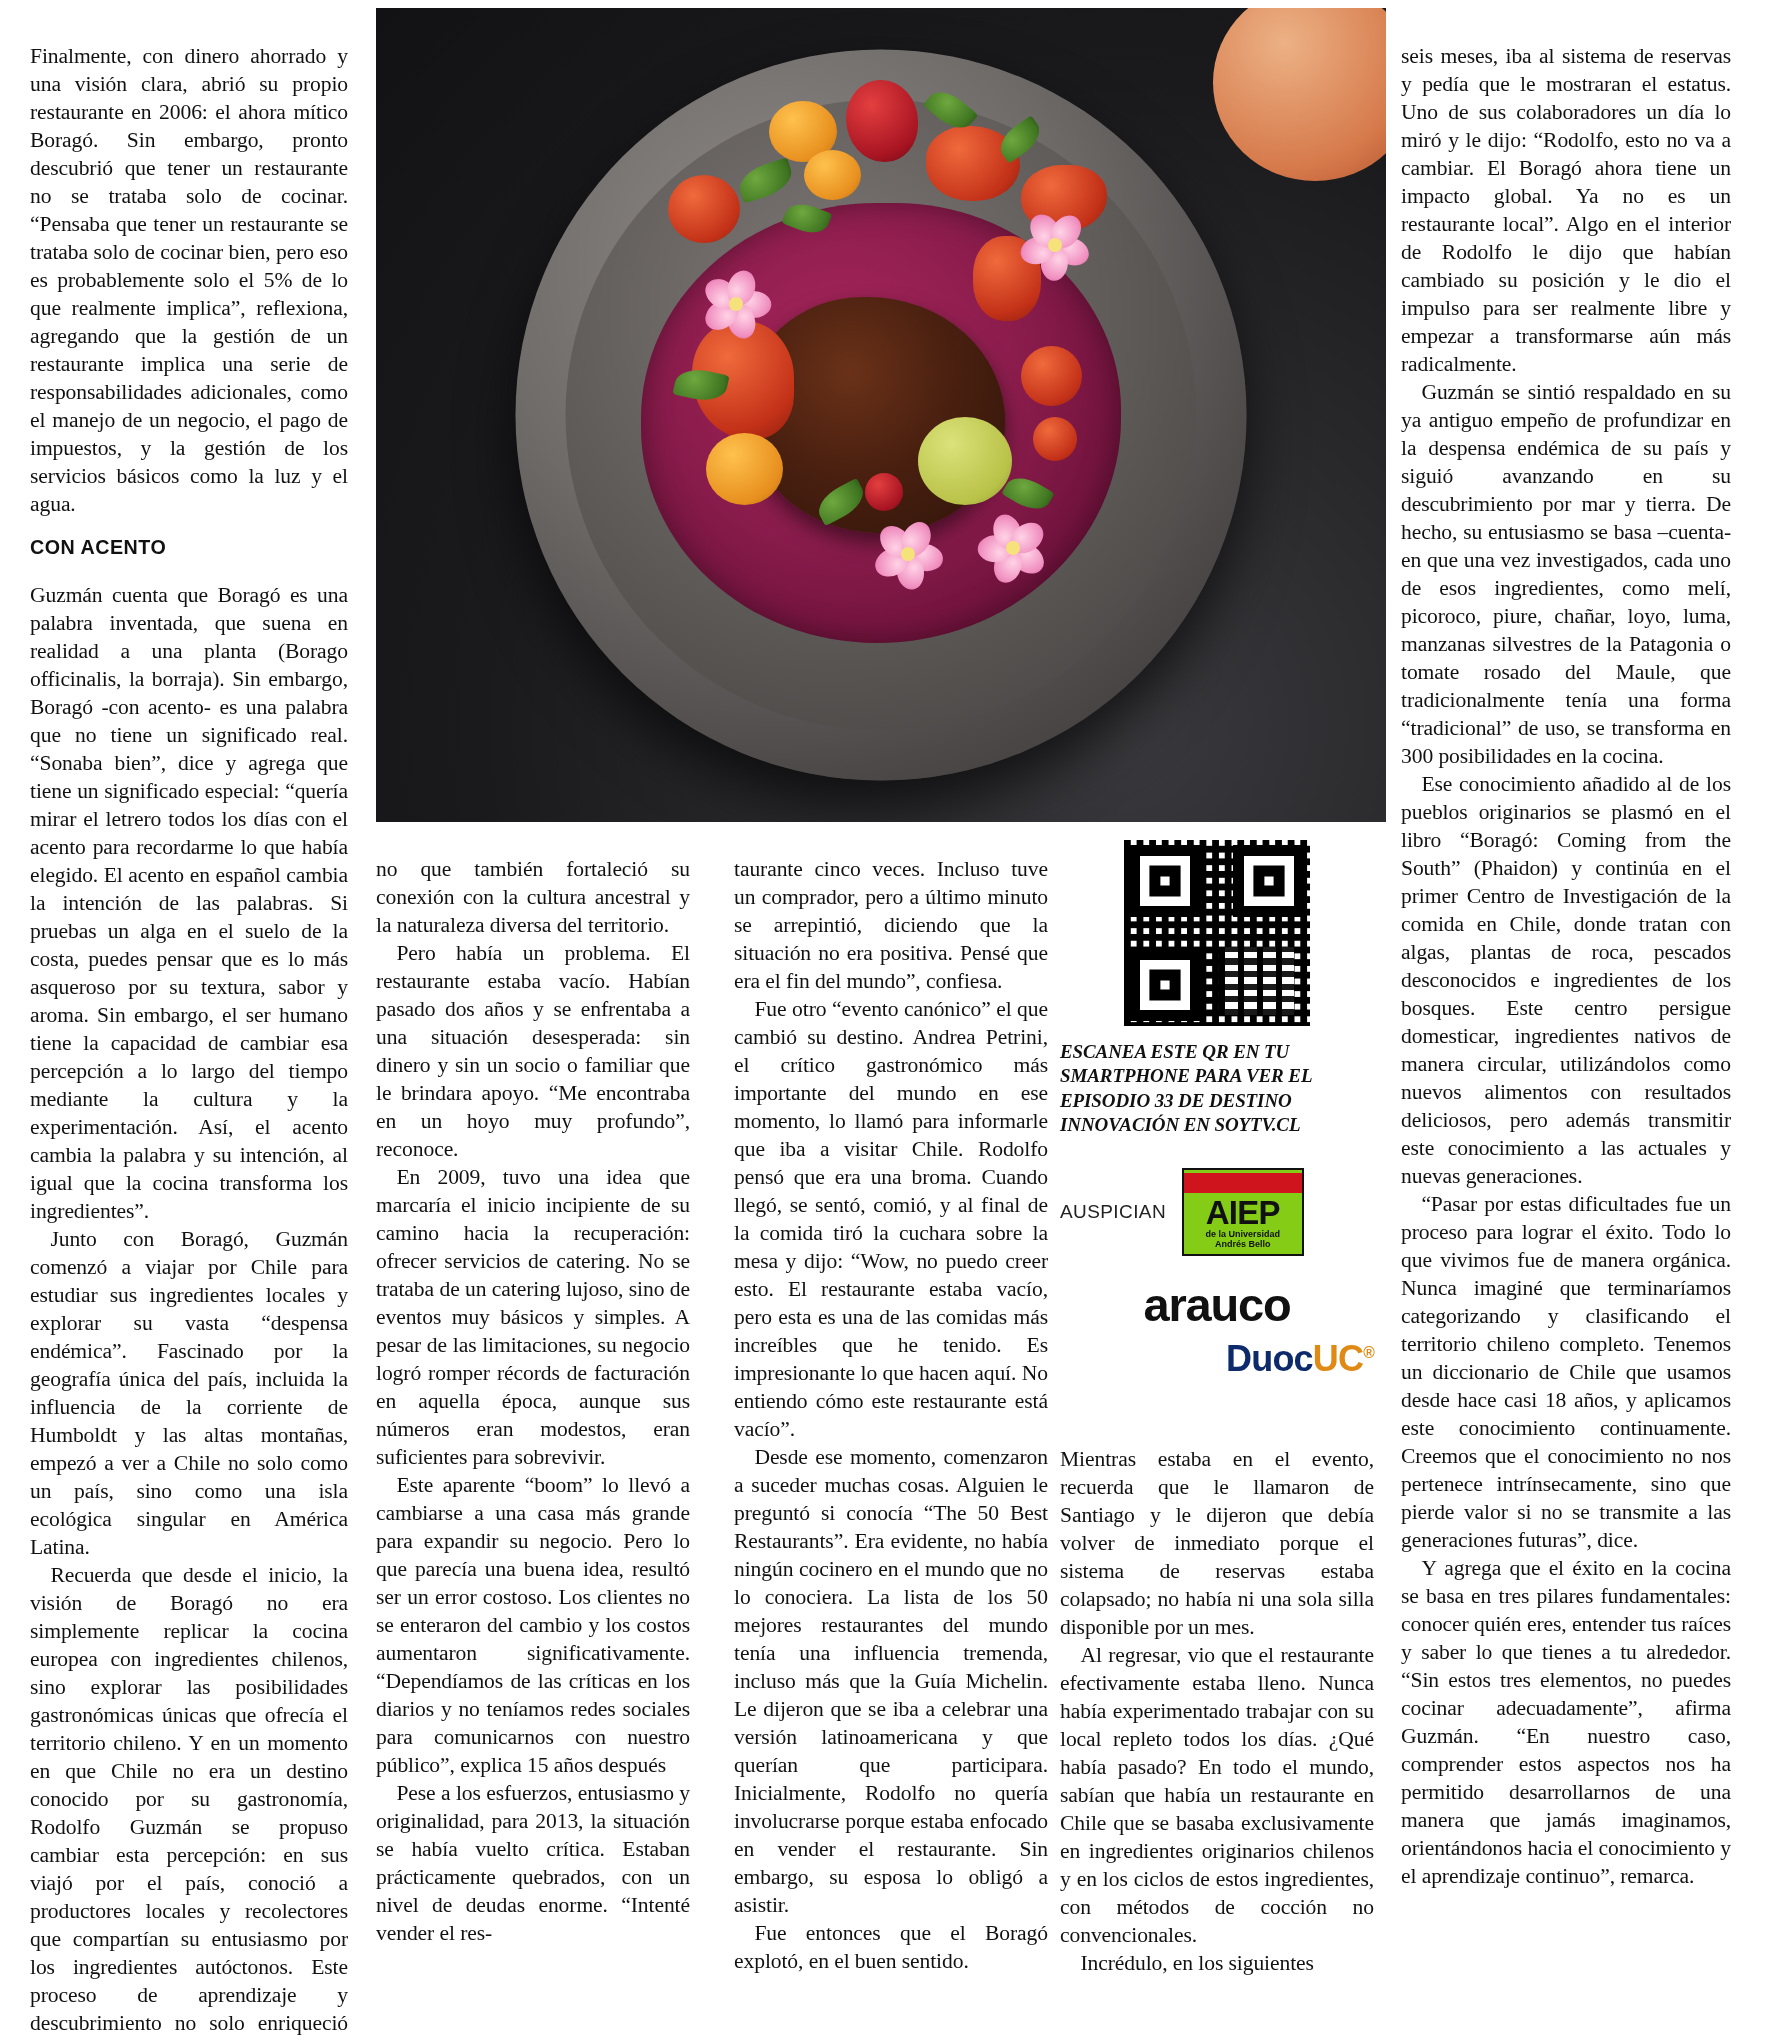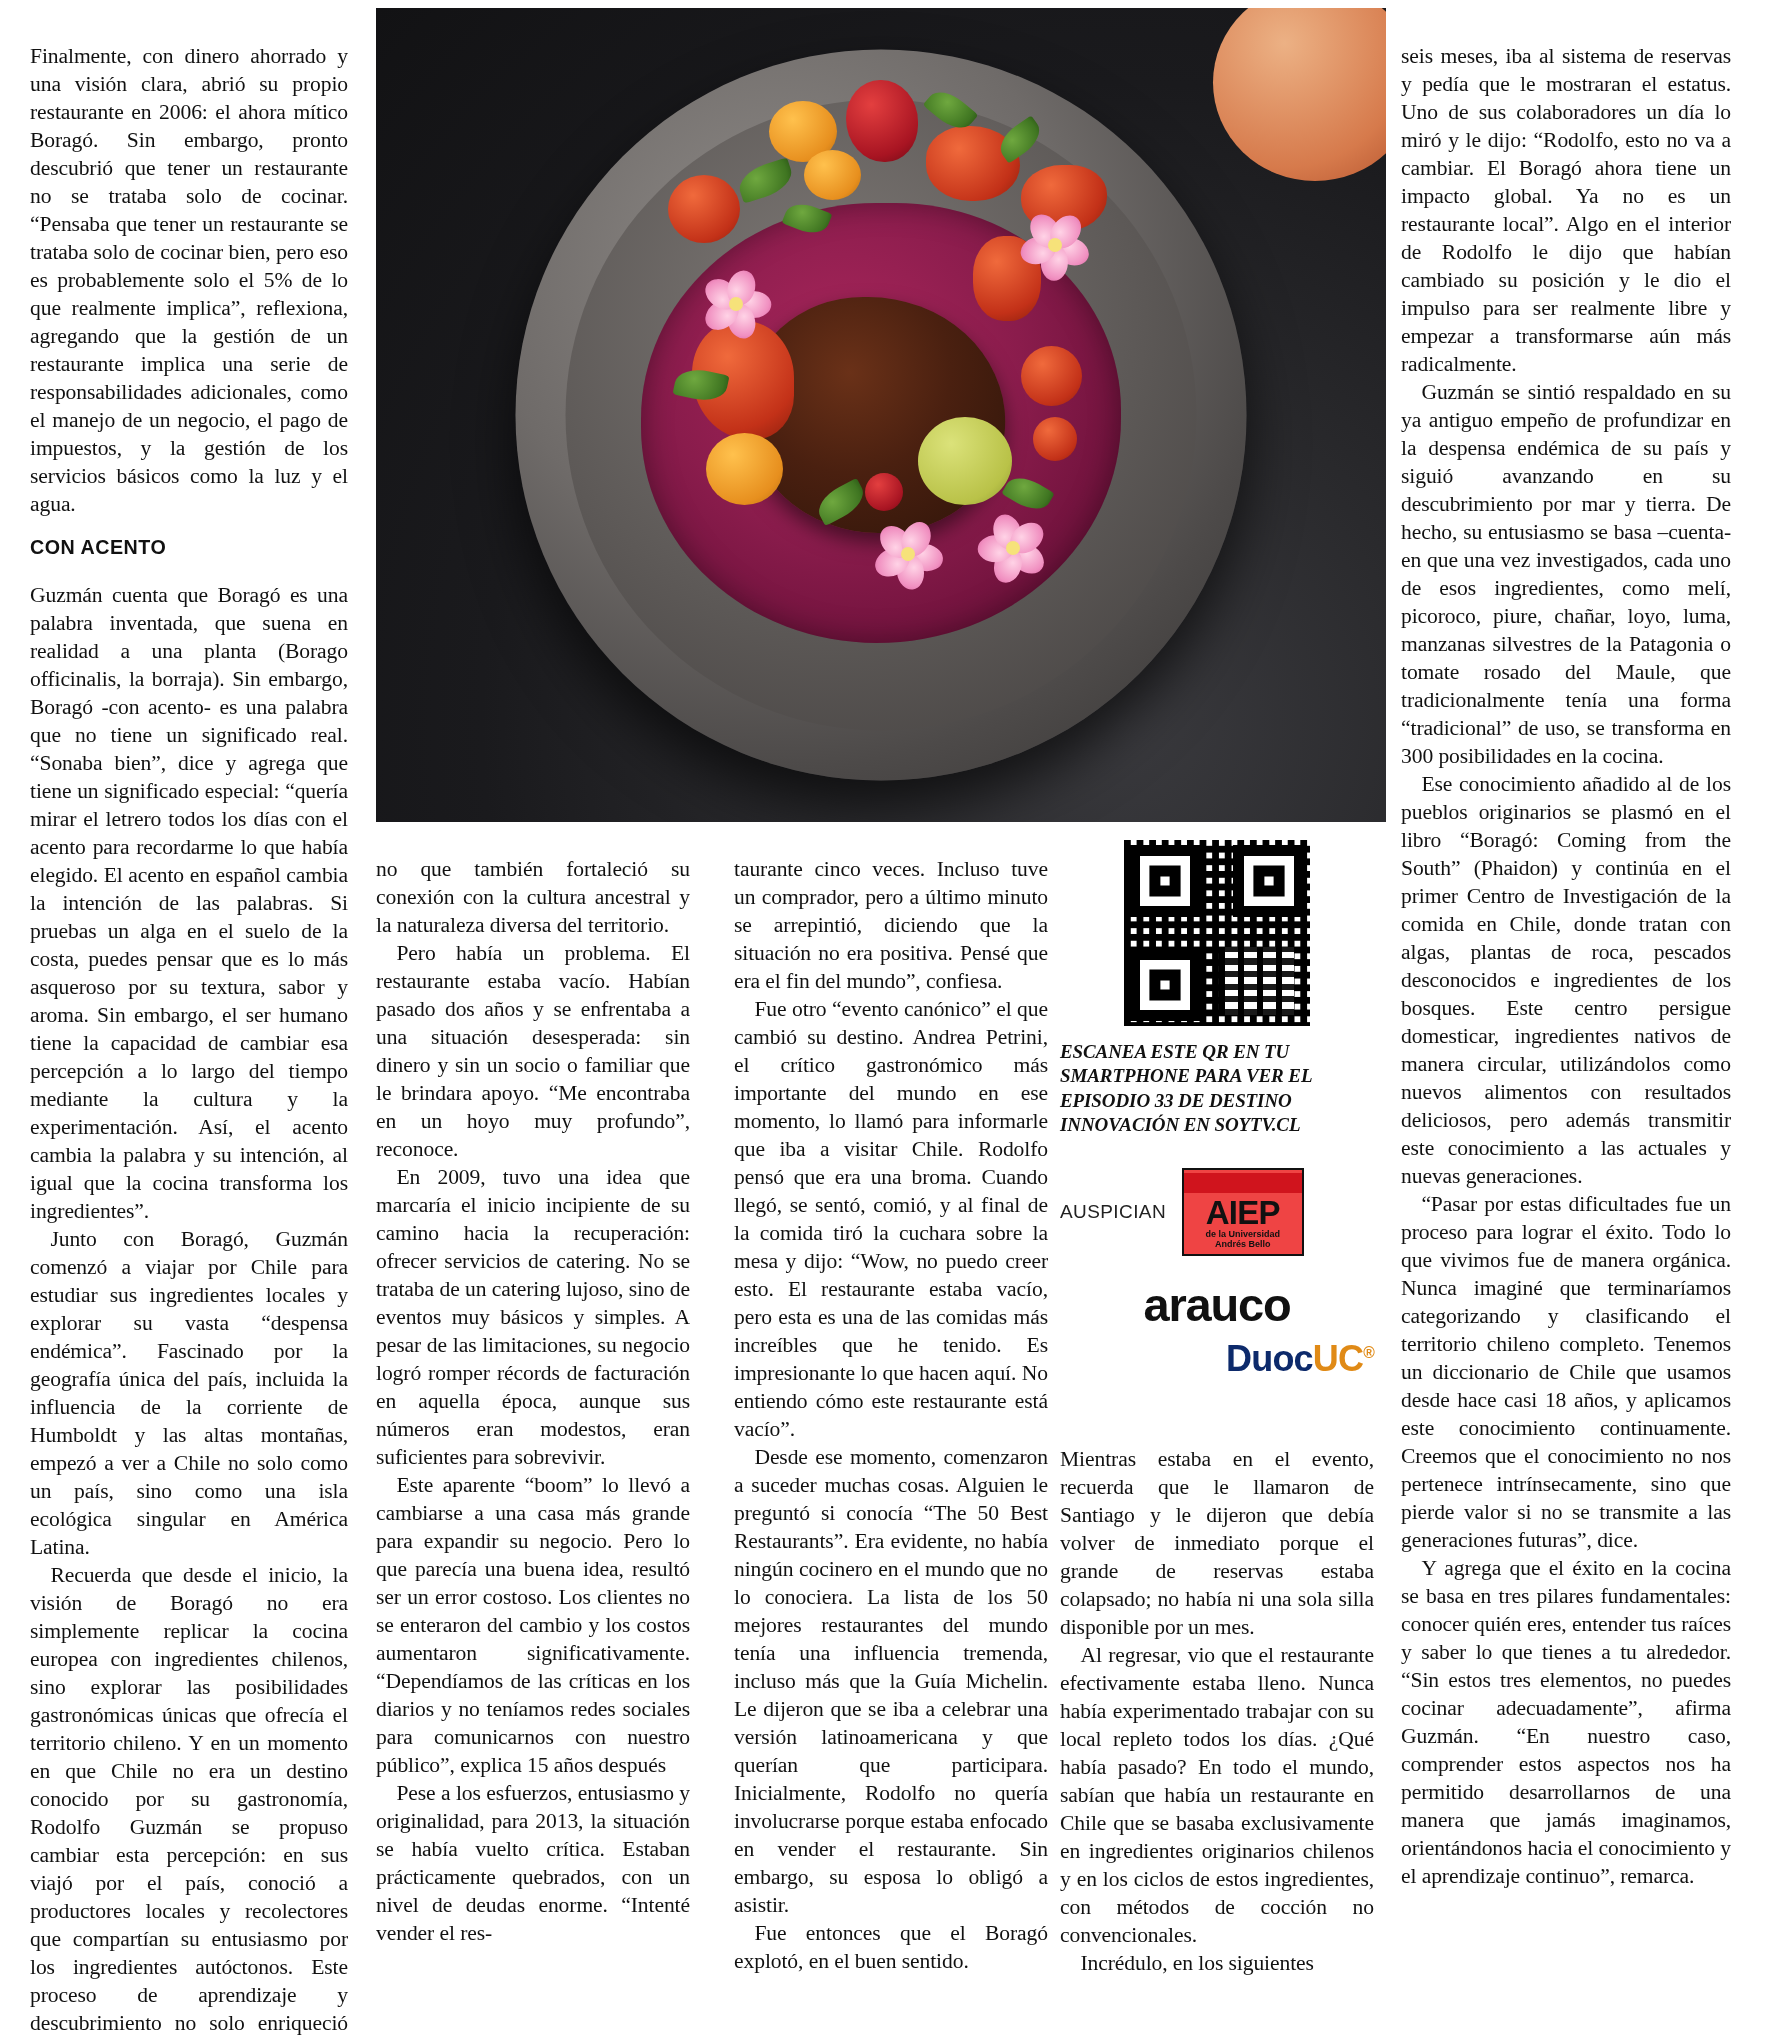--- a/index.html
+++ b/index.html
@@ -222,21 +222,21 @@
     font-family: "Liberation Sans", sans-serif;
     font-size: 19px;
     letter-spacing: 0.4px;
     color: #222;
   }
   .aiep {
     width: 118px;
     border: 2.4px solid #111;
     text-align: center;
     padding: 3.1px 0 4.7px 0;
-    background: #ef4444;
+    background: #84cc16;
   }
   .aiep .bar {
     height: 20.4px;
     background: #d0141d;
     margin: 0 0 3.1px 0;
   }
   .aiep .name {
     font-family: "Liberation Sans", sans-serif;
     font-weight: bold;
     font-size: 33px;
@@ -381,21 +381,21 @@
     </div>
 
     <div class="arauco">arauco</div>
 
     <div class="duoc">
       <span class="d">Duoc</span><span class="uc">UC</span><span class="reg">®</span>
     </div>
   </div>
 
   <div class="col" id="col-4">
-    <p class="noindent">Mientras estaba en el evento, recuerda que le llamaron de Santiago y le dijeron que debía volver de inmediato porque el grande de reservas estaba colapsado; no había ni una sola silla disponible por un mes.</p>
+    <p class="noindent">Mientras estaba en el evento, recuerda que le llamaron de Santiago y le dijeron que debía volver de inmediato porque el sistema de reservas estaba colapsado; no había ni una sola silla disponible por un mes.</p>
     <p>Al regresar, vio que el restaurante efectivamente estaba lleno. Nunca había experimentado trabajar con su local repleto todos los días. ¿Qué había pasado? En todo el mundo, sabían que había un restaurante en Chile que se basaba exclusivamente en ingredientes originarios chilenos y en los ciclos de estos ingredientes, con métodos de cocción no convencionales.</p>
     <p>Incrédulo, en los siguientes</p>
   </div>
 
   <div class="col" id="col-5">
     <p class="noindent">seis meses, iba al sistema de reservas y pedía que le mostraran el estatus. Uno de sus colaboradores un día lo miró y le dijo: “Rodolfo, esto no va a cambiar. El Boragó ahora tiene un impacto global. Ya no es un restaurante local”. Algo en el interior de Rodolfo le dijo que habían cambiado su posición y le dio el impulso para ser realmente libre y empezar a transformarse aún más radicalmente.</p>
     <p>Guzmán se sintió respaldado en su ya antiguo empeño de profundizar en la despensa endémica de su país y siguió avanzando en su descubrimiento por mar y tierra. De hecho, su entusiasmo se basa –cuenta- en que una vez investigados, cada uno de esos ingredientes, como melí, picoroco, piure, chañar, loyo, luma, manzanas silvestres de la Patagonia o tomate rosado del Maule, que tradicionalmente tenía una forma “tradicional” de uso, se transforma en 300 posibilidades en la cocina.</p>
     <p>Ese conocimiento añadido al de los pueblos originarios se plasmó en el libro “Boragó: Coming from the South” (Phaidon) y continúa en el primer Centro de Investigación de la comida en Chile, donde tratan con algas, plantas de roca, pescados desconocidos e ingredientes de los bosques. Este centro persigue domesticar, ingredientes nativos de manera circular, utilizándolos como nuevos alimentos con resultados deliciosos, pero además transmitir este conocimiento a las actuales y nuevas generaciones.</p>
     <p>“Pasar por estas dificultades fue un proceso para lograr el éxito. Todo lo que vivimos fue de manera orgánica. Nunca imaginé que terminaríamos categorizando y clasificando el territorio chileno completo. Tenemos un diccionario de Chile que usamos desde hace casi 18 años, y aplicamos este conocimiento continuamente. Creemos que el conocimiento no nos pertenece intrínsecamente, sino que pierde valor si no se transmite a las generaciones futuras”, dice.</p>
     <p>Y agrega que el éxito en la cocina se basa en tres pilares fundamentales: conocer quién eres, entender tus raíces y saber lo que tienes a tu alrededor. “Sin estos tres elementos, no puedes cocinar adecuadamente”, afirma Guzmán. “En nuestro caso, comprender estos aspectos nos ha permitido desarrollarnos de una manera que jamás imaginamos, orientándonos hacia el conocimiento y el aprendizaje continuo”, remarca.</p>

